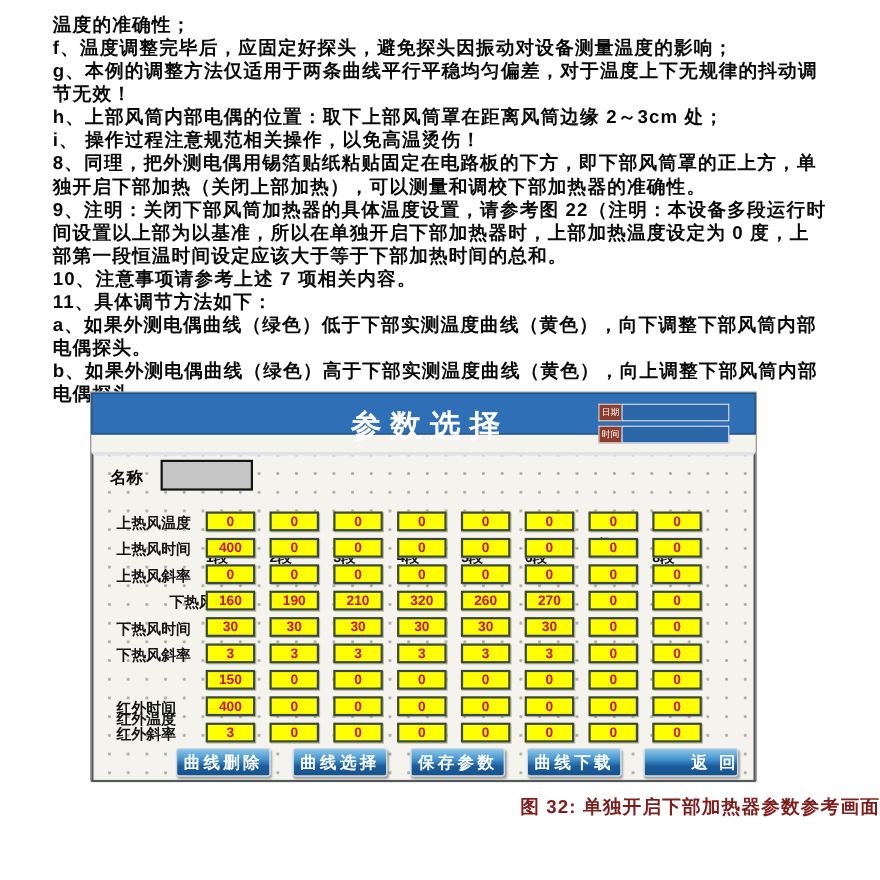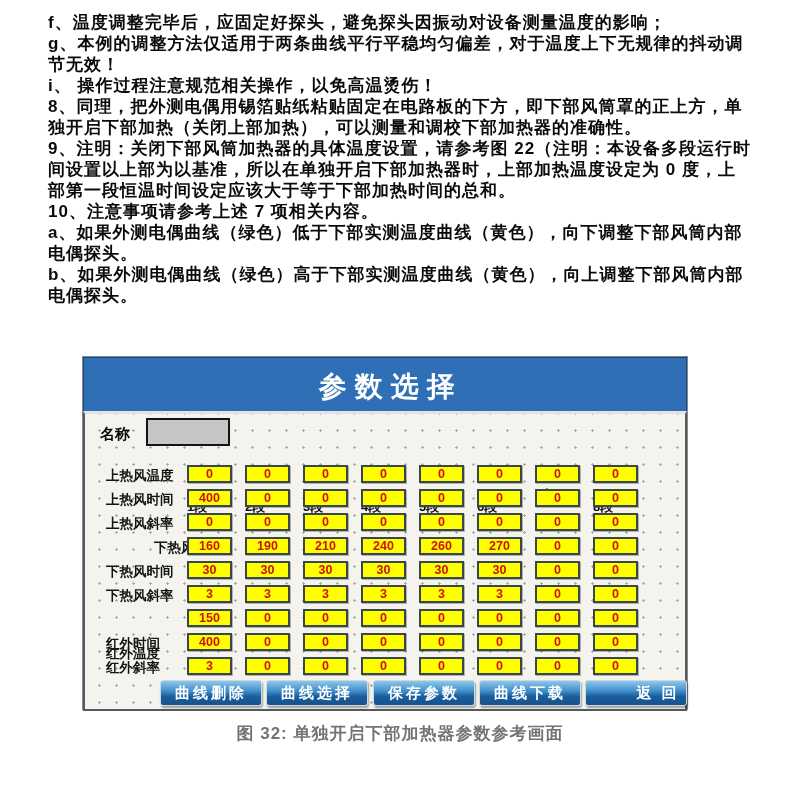--- a/index.html
+++ b/index.html
@@ -12,21 +12,21 @@
     position:absolute;left:48px;top:12px;width:704px;
     font-size:17px;line-height:21px;letter-spacing:1px;font-weight:600;color:#0a0a0a;
   }
   .doc-text p{margin:0;}
   
   .panel{
     position:absolute;left:82px;top:356px;width:606px;height:354px;
     border:1px solid #8a8a8a;box-sizing:border-box;background:#f4f3ee;
   }
   .panel-header{
-    position:absolute;left:0;top:0;width:100%;height:56px;box-sizing:border-box;
+    position:absolute;left:0;top:0;width:100%;height:38px;box-sizing:border-box;
     background:var(--header-blue,#2e6fb5);border:1px solid #16477e;
   }
   .screen-title{
     position:absolute;left:50%;top:10px;transform:translateX(-46%);
     color:#ffffff;font-size:28px;font-weight:bold;letter-spacing:8px;white-space:nowrap;
   }
   .dt-group{position:absolute;right:23px;top:9px;display:flex;flex-direction:column;gap:4px;}
   .dt-row{display:flex;align-items:stretch;}
   .dt-label{
     background:var(--label-maroon,#8a3c2e);color:#fff;font-size:8px;line-height:14px;
@@ -55,49 +55,62 @@
     position:absolute;font-size:13.5px;font-weight:600;color:#141414;white-space:nowrap;
   }
   .param-cell{
     position:absolute;width:45px;height:18px;box-sizing:border-box;
     background:var(--cell-yellow,#ffff00);border:2px solid #37474a;
     color:var(--value-red,#cc1111);font-size:12.5px;font-weight:bold;
     display:flex;align-items:center;justify-content:center;
     box-shadow:1px 1px 0 rgba(60,60,60,.35);
   }
   .hmi-button{
-    position:absolute;width:102px;height:26px;box-sizing:border-box;border-radius:3px;
+    position:absolute;width:86px;height:26px;box-sizing:border-box;border-radius:3px;
     background:linear-gradient(180deg,#8ec7ea 0%,#4392cc 40%,var(--button-bottom,#1b5c9c) 65%,#16538c 100%);
     border:1px solid #cfd8df;box-shadow:1px 2px 2px rgba(0,0,0,.35);
     color:#fff;font-size:15px;font-weight:bold;letter-spacing:3px;
     display:flex;align-items:center;justify-content:center;white-space:nowrap;cursor:pointer;
   }
   
   .caption{
-    position:absolute;left:0;top:722px;width:800px;text-align:center;
-    font-size:17px;font-weight:bold;letter-spacing:1px;color:#737373;
+    position:absolute;left:0;top:722px;width:800px;text-align:right;
+    font-size:17px;font-weight:bold;letter-spacing:1px;color:#7f1d1d;
   }
 </style>
 </head>
 <body>
 
 <div class="doc-text" id="paragraphs">
+    <p>温度的准确性；</p>
     <p>f、温度调整完毕后，应固定好探头，避免探头因振动对设备测量温度的影响；</p>
     <p>g、本例的调整方法仅适用于两条曲线平行平稳均匀偏差，对于温度上下无规律的抖动调节无效！</p>
+    <p>h、上部风筒内部电偶的位置：取下上部风筒罩在距离风筒边缘 2～3cm 处；</p>
     <p>i、 操作过程注意规范相关操作，以免高温烫伤！</p>
     <p>8、同理，把外测电偶用锡箔贴纸粘贴固定在电路板的下方，即下部风筒罩的正上方，单独开启下部加热（关闭上部加热），可以测量和调校下部加热器的准确性。</p>
     <p>9、注明：关闭下部风筒加热器的具体温度设置，请参考图 22（注明：本设备多段运行时间设置以上部为以基准，所以在单独开启下部加热器时，上部加热温度设定为 0 度，上部第一段恒温时间设定应该大于等于下部加热时间的总和。</p>
     <p>10、注意事项请参考上述 7 项相关内容。</p>
+    <p>11、具体调节方法如下：</p>
     <p>a、如果外测电偶曲线（绿色）低于下部实测温度曲线（黄色），向下调整下部风筒内部电偶探头。</p>
     <p>b、如果外测电偶曲线（绿色）高于下部实测温度曲线（黄色），向上调整下部风筒内部电偶探头。</p>
   </div>
 
 <div class="panel">
   <div class="panel-header">
     <div class="screen-title">参数选择</div>
+    <div class="dt-group">
+      <div class="dt-row">
+        <span class="dt-label">日期</span>
+        <span class="dt-field"></span>
+      </div>
+      <div class="dt-row">
+        <span class="dt-label">时间</span>
+        <span class="dt-field"></span>
+      </div>
+    </div>
   </div>
   <div class="panel-body" id="panel-body">
     <span class="name-label">名称</span>
     <div class="name-input"></div>
   <div class="col-header" style="left: 102px; top: 36px;">1段</div>
       <div class="col-header" style="left: 160px; top: 36px;">2段</div>
       <div class="col-header" style="left: 218px; top: 36px;">3段</div>
       <div class="col-header" style="left: 276px; top: 36px;">4段</div>
       <div class="col-header" style="left: 334px; top: 36px;">5段</div>
       <div class="col-header" style="left: 392px; top: 36px;">6段</div>
@@ -127,21 +140,21 @@
       <div class="param-cell" style="left: 218px; top: 99px;">0</div>
       <div class="param-cell" style="left: 276px; top: 99px;">0</div>
       <div class="param-cell" style="left: 334px; top: 99px;">0</div>
       <div class="param-cell" style="left: 392px; top: 99px;">0</div>
       <div class="param-cell" style="left: 450px; top: 99px;">0</div>
       <div class="param-cell" style="left: 508px; top: 99px;">0</div>
       <div class="row-label" style="left: 21px; top: 125px; margin-left: 48px;">下热风温度</div>
       <div class="param-cell" style="left: 102px; top: 123px;">160</div>
       <div class="param-cell" style="left: 160px; top: 123px;">190</div>
       <div class="param-cell" style="left: 218px; top: 123px;">210</div>
-      <div class="param-cell" style="left: 276px; top: 123px;">240</div>
+      <div class="param-cell" style="left: 276px; top: 123px;">320</div>
       <div class="param-cell" style="left: 334px; top: 123px;">260</div>
       <div class="param-cell" style="left: 392px; top: 123px;">270</div>
       <div class="param-cell" style="left: 450px; top: 123px;">0</div>
       <div class="param-cell" style="left: 508px; top: 123px;">0</div>
       <div class="row-label" style="left: 21px; top: 149px;">下热风时间</div>
       <div class="param-cell" style="left: 102px; top: 147px;">30</div>
       <div class="param-cell" style="left: 160px; top: 147px;">30</div>
       <div class="param-cell" style="left: 218px; top: 147px;">30</div>
       <div class="param-cell" style="left: 276px; top: 147px;">30</div>
       <div class="param-cell" style="left: 334px; top: 147px;">30</div>

